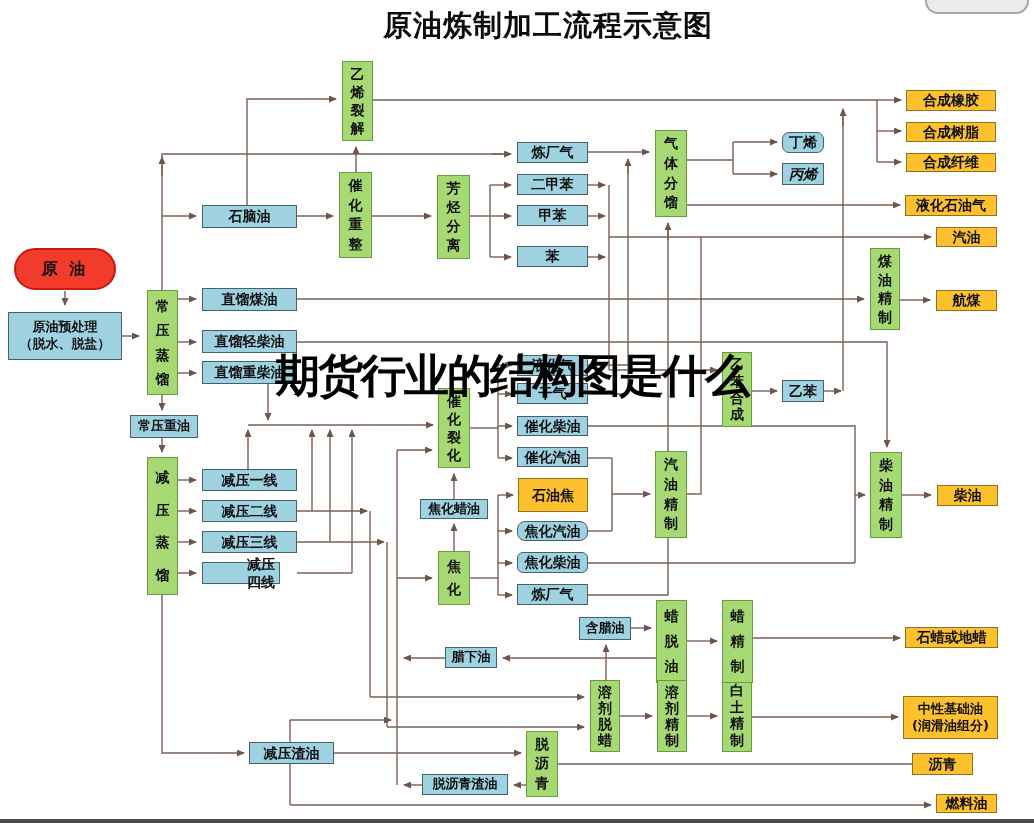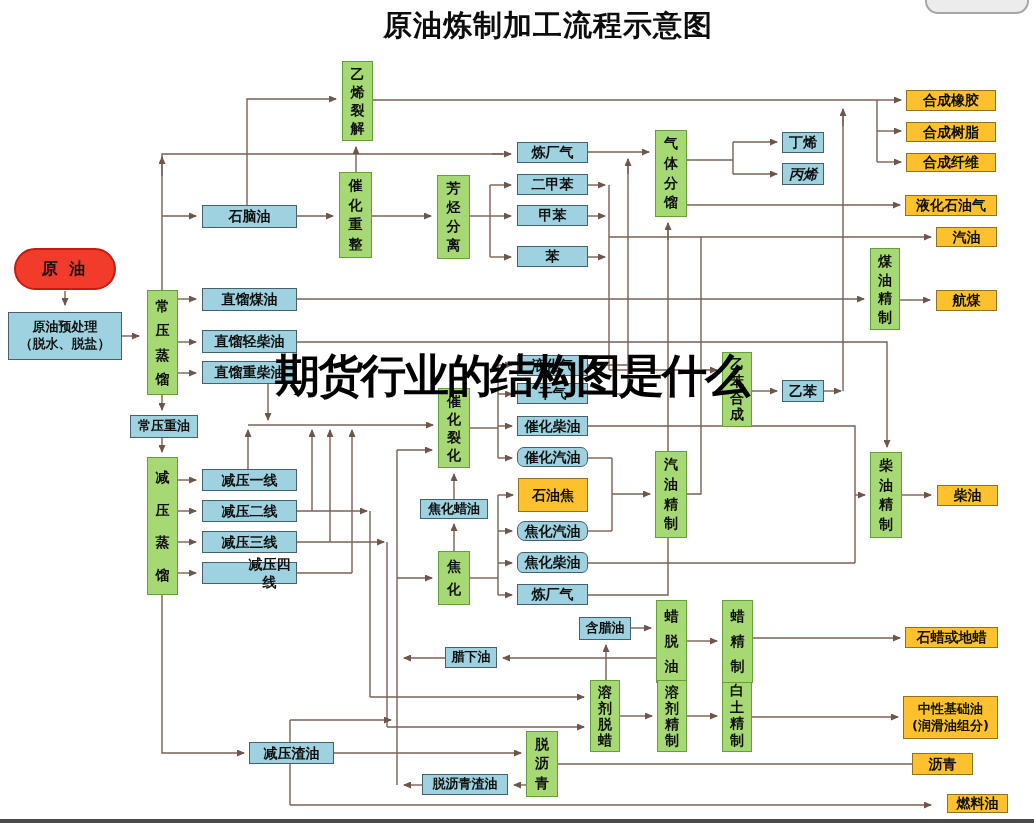--- a/index.html
+++ b/index.html
@@ -177,21 +177,21 @@
       <div class="node blue" style="left: 202px; top: 330px; width: 95px; height: 23px;">直馏轻柴油</div>
       <div class="node blue" style="left: 202px; top: 361px; width: 95px; height: 23px;">直馏重柴油</div>
       <div class="node blue small" style="left: 130px; top: 415px; width: 68px; height: 23px;">常压重油</div>
       <div class="node green" style="left: 147px; top: 457px; width: 31px; height: 138px; line-height: 32.5px;">减
 压
 蒸
 馏</div>
       <div class="node blue" style="left: 202px; top: 469px; width: 95px; height: 22px;">减压一线</div>
       <div class="node blue" style="left: 202px; top: 500px; width: 95px; height: 22px;">减压二线</div>
       <div class="node blue" style="left: 202px; top: 531px; width: 95px; height: 22px;">减压三线</div>
-      <div class="node blue" style="left: 202px; top: 562px; width: 95px; height: 22px; padding-left: 40px;">减压四线</div>
+      <div class="node blue" style="left: 202px; top: 562px; width: 78px; height: 22px; padding-left: 40px;">减压四线</div>
       <div class="node blue" style="left: 249px; top: 742px; width: 85px; height: 22px;">减压渣油</div>
       <div class="node green" style="left: 342px; top: 61px; width: 31px; height: 80px; line-height: 18px;">乙
 烯
 裂
 解</div>
       <div class="node green" style="left: 339px; top: 172px; width: 33px; height: 86px; line-height: 19.5px;">催
 化
 重
 整</div>
       <div class="node green" style="left: 437px; top: 175px; width: 33px; height: 84px; line-height: 19px;">芳
@@ -207,21 +207,21 @@
 化</div>
       <div class="node blue small" style="left: 445px; top: 647px; width: 52px; height: 21px;">腊下油</div>
       <div class="node blue small" style="left: 422px; top: 774px; width: 86px; height: 21px;">脱沥青渣油</div>
       <div class="node blue" style="left: 517px; top: 142px; width: 71px; height: 21px;">炼厂气</div>
       <div class="node blue" style="left: 517px; top: 174px; width: 71px; height: 21px;">二甲苯</div>
       <div class="node blue" style="left: 517px; top: 205px; width: 71px; height: 21px;">甲苯</div>
       <div class="node blue" style="left: 517px; top: 246px; width: 71px; height: 21px;">苯</div>
       <div class="node blue" style="left: 517px; top: 355px; width: 71px; height: 21px;">液化气</div>
       <div class="node blue" style="left: 517px; top: 383px; width: 71px; height: 21px;">干气</div>
       <div class="node blue" style="left: 517px; top: 416px; width: 71px; height: 20px;">催化柴油</div>
-      <div class="node blue" style="left: 517px; top: 447px; width: 71px; height: 20px; border-radius: 7px;">催化汽油</div>
+      <div class="node blue" style="left: 517px; top: 447px; width: 71px; height: 20px;">催化汽油</div>
       <div class="node orange" style="left: 518px; top: 478px; width: 70px; height: 34px;">石油焦</div>
       <div class="node blue" style="left: 517px; top: 521px; width: 71px; height: 20px; border-radius: 8px;">焦化汽油</div>
       <div class="node blue" style="left: 517px; top: 552px; width: 71px; height: 21px; border-radius: 6px;">焦化柴油</div>
       <div class="node blue" style="left: 517px; top: 584px; width: 71px; height: 21px;">炼厂气</div>
       <div class="node blue small" style="left: 579px; top: 617px; width: 52px; height: 23px;">含腊油</div>
       <div class="node green" style="left: 526px; top: 731px; width: 32px; height: 66px; line-height: 19.3333px;">脱
 沥
 青</div>
       <div class="node green" style="left: 655px; top: 130px; width: 32px; height: 87px; line-height: 19.75px;">气
 体
@@ -254,32 +254,32 @@
 合
 成</div>
       <div class="node green" style="left: 870px; top: 248px; width: 30px; height: 82px; line-height: 18.5px;">煤
 油
 精
 制</div>
       <div class="node green" style="left: 870px; top: 452px; width: 32px; height: 86px; line-height: 19.5px;">柴
 油
 精
 制</div>
-      <div class="node blue" style="left: 782px; top: 132px; width: 42px; height: 21px;">丁烯</div>
+      <div class="node blue" style="left: 782px; top: 132px; width: 42px; height: 21px; border-radius: 7px;">丁烯</div>
       <div class="node blue" style="left: 782px; top: 163px; width: 42px; height: 22px; font-style: italic;">丙烯</div>
       <div class="node blue" style="left: 782px; top: 380px; width: 42px; height: 22px;">乙苯</div>
       <div class="node orange" style="left: 906px; top: 90px; width: 90px; height: 21px;">合成橡胶</div>
       <div class="node orange" style="left: 906px; top: 122px; width: 90px; height: 20px;">合成树脂</div>
       <div class="node orange" style="left: 906px; top: 153px; width: 90px; height: 19px;">合成纤维</div>
       <div class="node orange" style="left: 905px; top: 195px; width: 92px; height: 21px;">液化石油气</div>
       <div class="node orange" style="left: 936px; top: 227px; width: 61px; height: 20px;">汽油</div>
       <div class="node orange" style="left: 936px; top: 290px; width: 61px; height: 21px;">航煤</div>
       <div class="node orange" style="left: 937px; top: 485px; width: 61px; height: 21px;">柴油</div>
       <div class="node orange" style="left: 905px; top: 627px; width: 93px; height: 21px;">石蜡或地蜡</div>
       <div class="node orange small" style="left: 903px; top: 696px; width: 95px; height: 43px;">中性基础油
 (润滑油组分)</div>
       <div class="node orange" style="left: 912px; top: 753px; width: 61px; height: 22px;">沥青</div>
-      <div class="node orange" style="left: 936px; top: 794px; width: 61px; height: 19px; margin-left: 11px;">燃料油</div>
+      <div class="node orange" style="left: 936px; top: 794px; width: 61px; height: 19px;">燃料油</div>
     </div>
 
   <div id="watermark">期货行业的结构图是什么</div>
   <div id="bottom-bar"></div>
 </div>
 
 </body></html>

